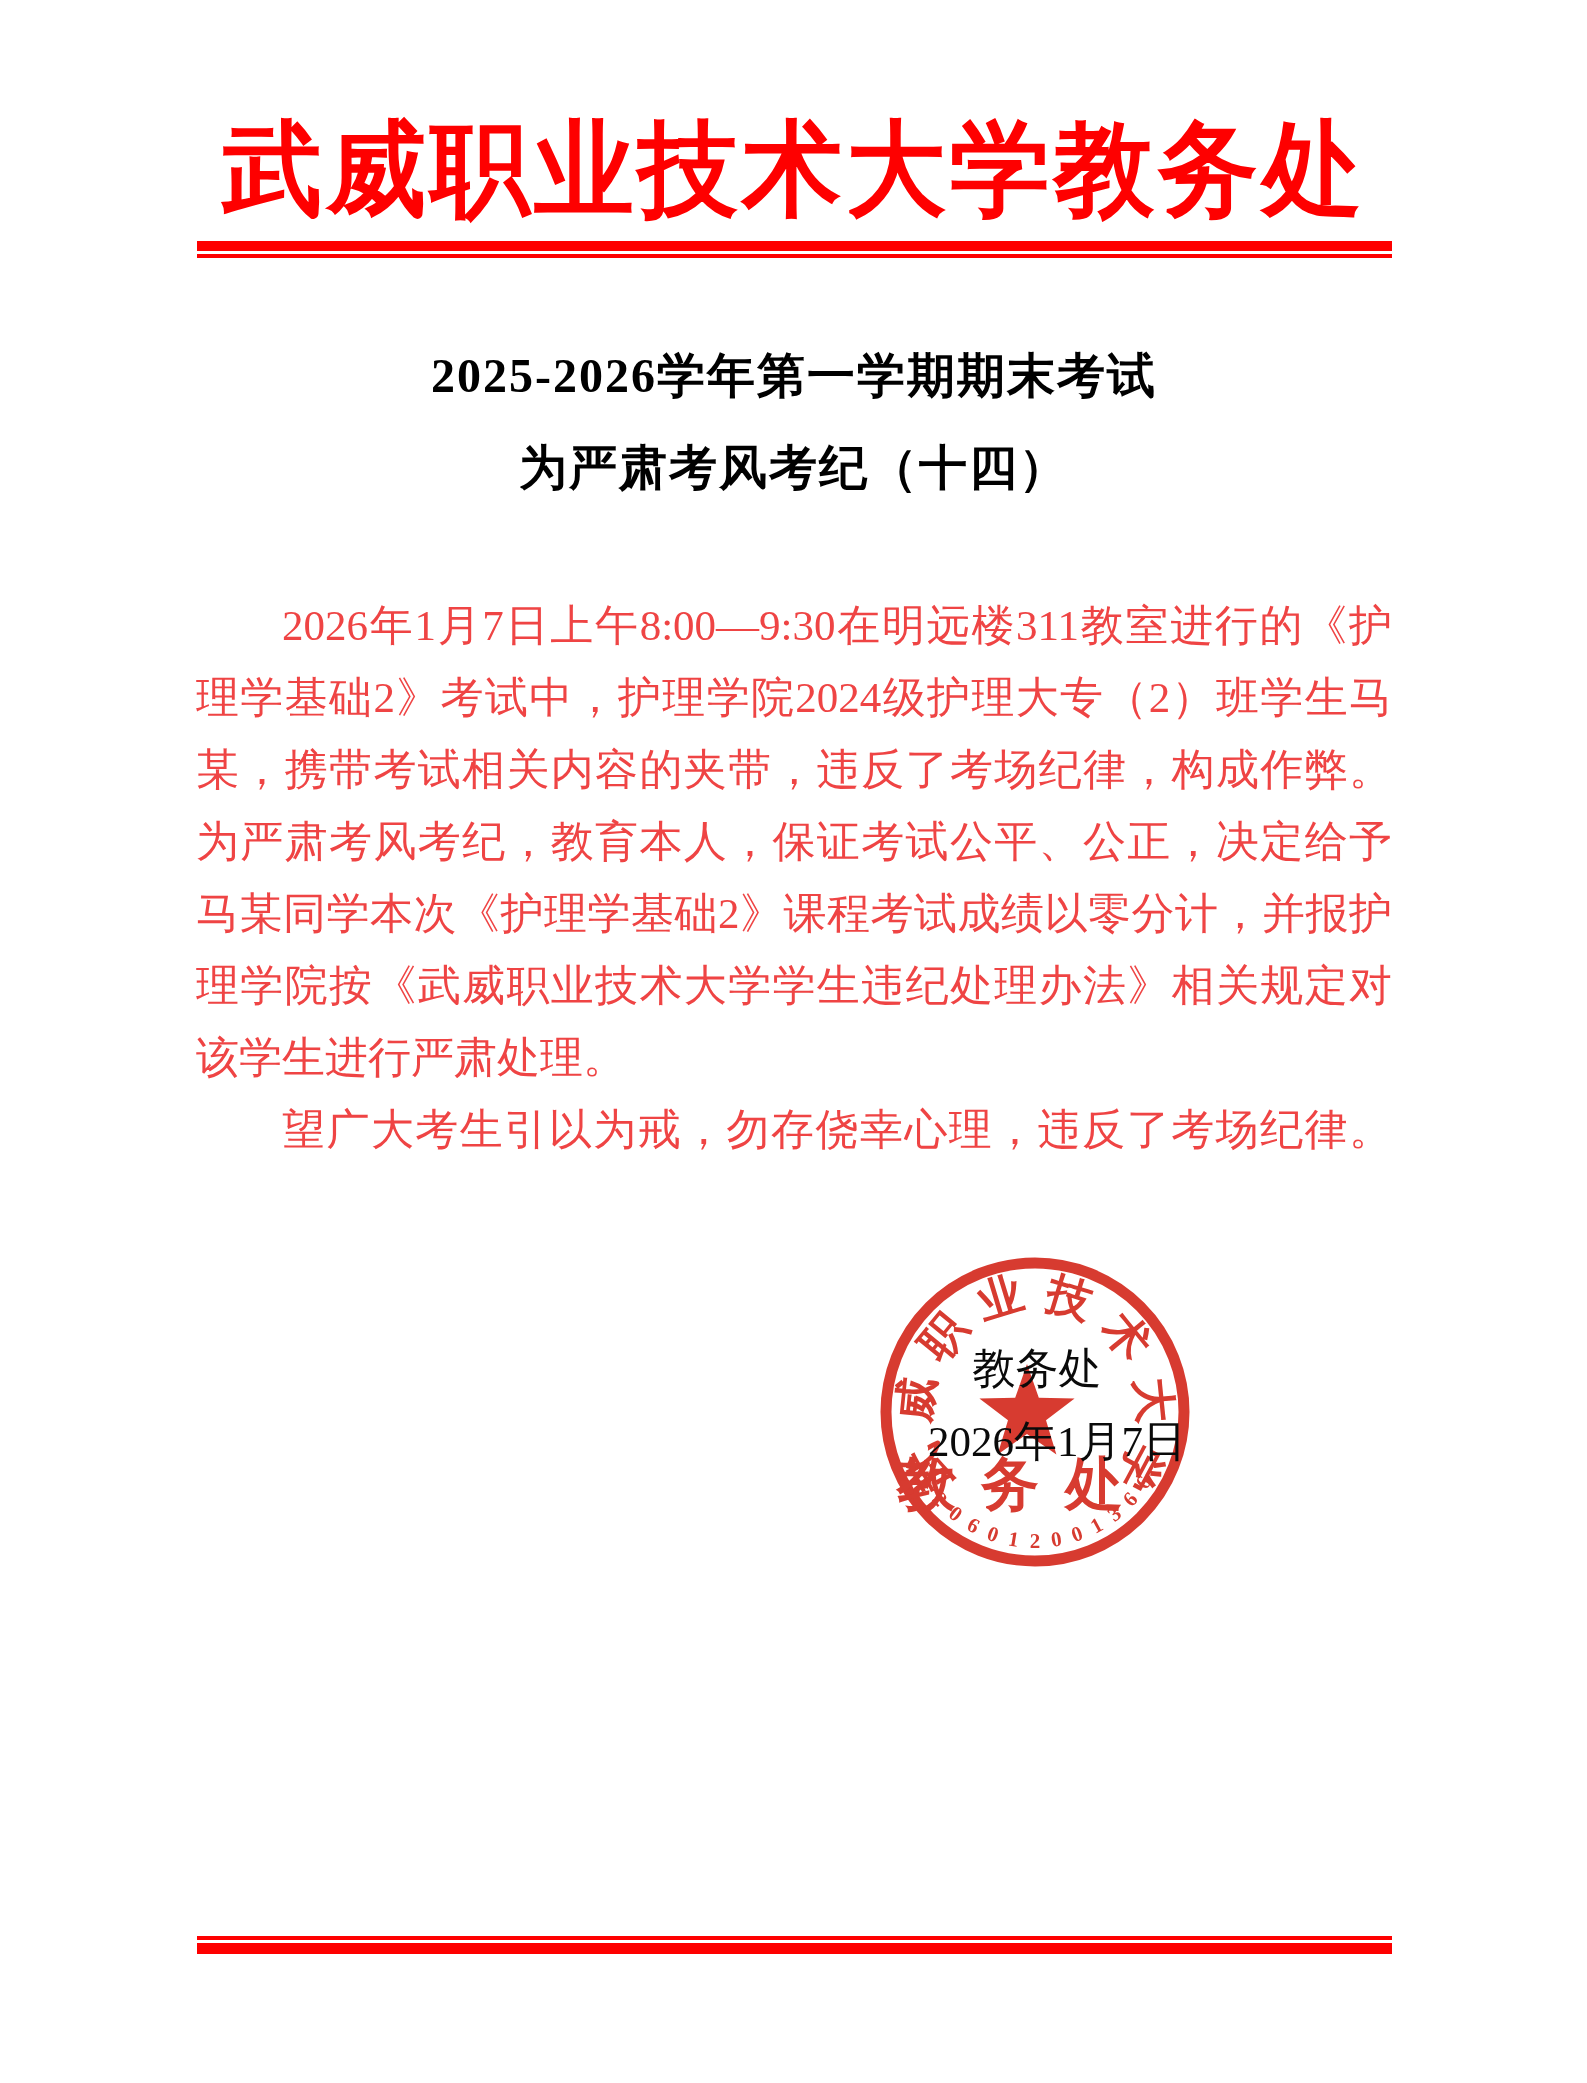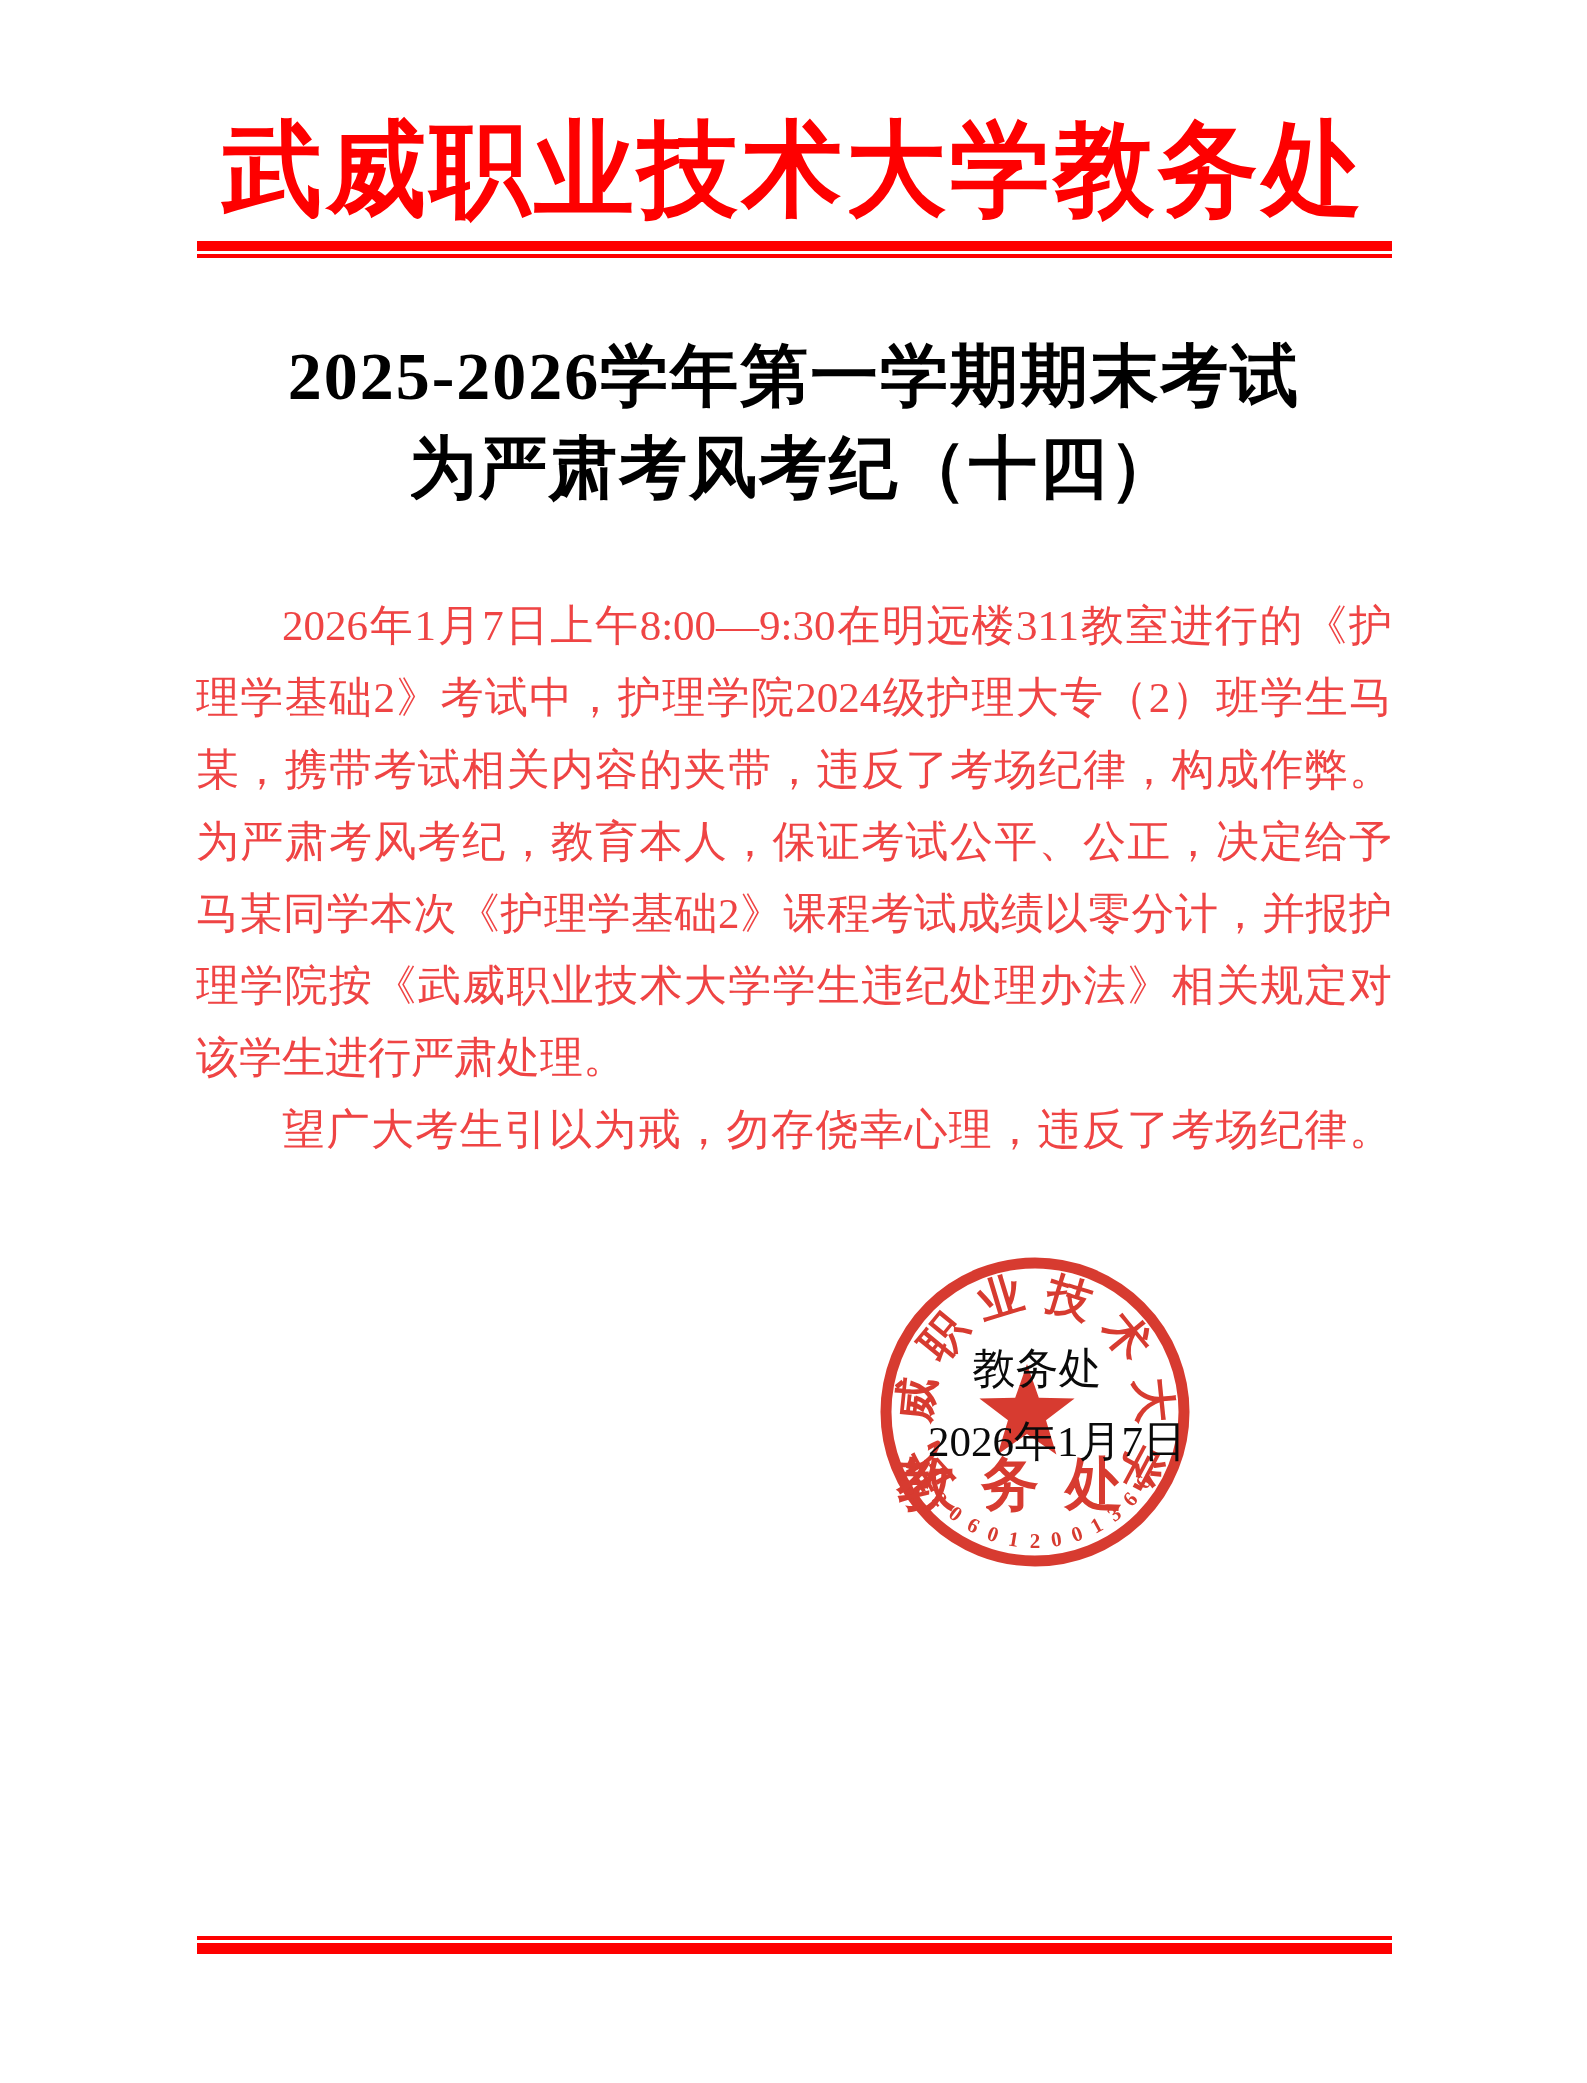--- a/index.html
+++ b/index.html
@@ -42,21 +42,21 @@
   .rule-thin-bottom  { top: 1936px; height: 4px;  }
   .rule-thick-bottom { top: 1943px; height: 11px; }
 
   
   .doc-title {
     position: absolute;
     top: 330px;
     left: 196px;
     width: 1196px;
     text-align: center;
-    font-size: 68px;
+    font-size: 48px;
     line-height: 92px;
     font-weight: bold;
     color: #000;
     letter-spacing: 2px;
   }
 
   
   .body-text {
     position: absolute;
     top: 590px;

